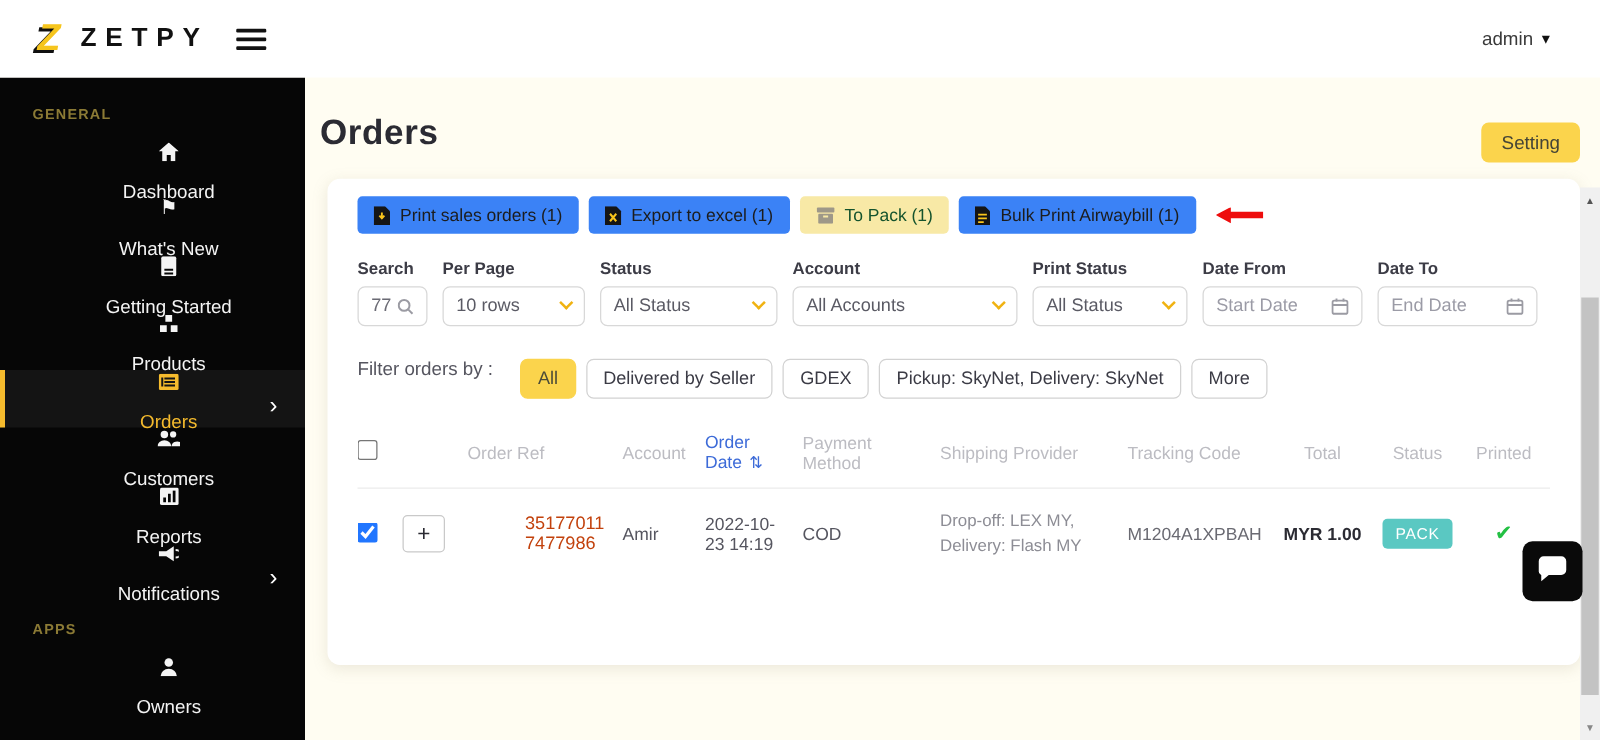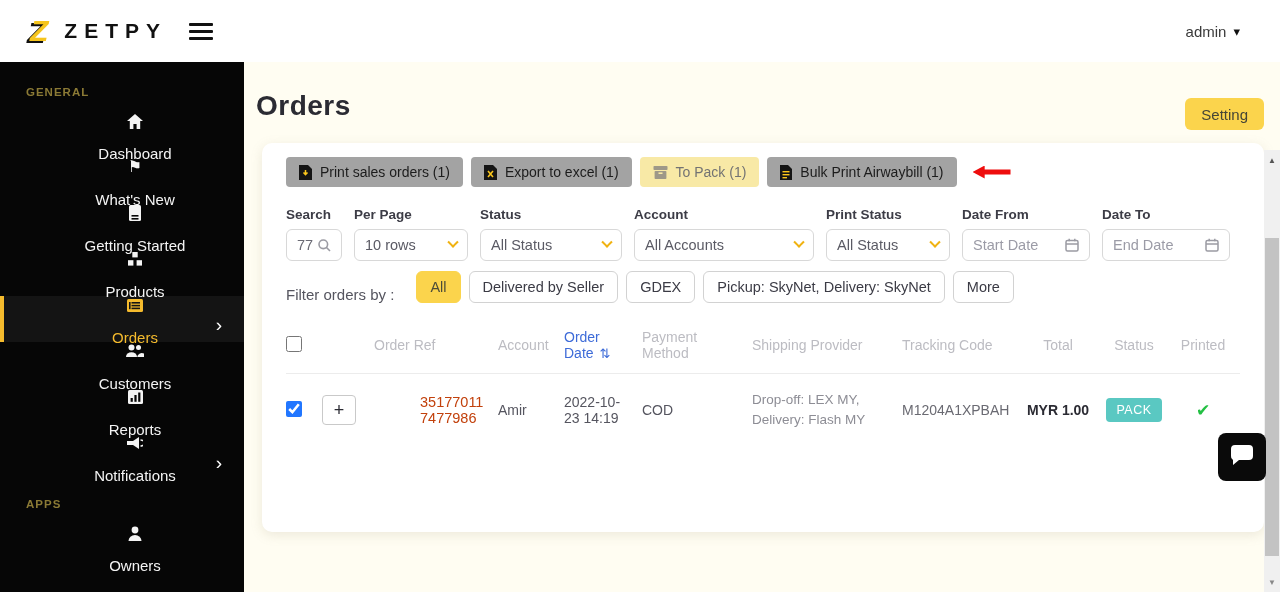--- a/index.html
+++ b/index.html
@@ -42,24 +42,24 @@
   .setting-btn { position:absolute; top:36px; right:16px; height:32px; padding:0 16px;
                  background:#fbd44c; border:none; border-radius:6px; font-size:15px; color:#454536;
                  font-family:inherit; cursor:pointer; }
 
   .card { position:absolute; left:22px; right:16px; top:81px; height:389px; background:#ffffff;
           border-radius:10px; box-shadow:0 3px 12px rgba(150,140,110,0.18); padding:14px 24px 0 24px; }
 
   
   .actions-row { display:flex; align-items:center; }
   .action-btn { height:30px; display:inline-flex; align-items:center; gap:8px; padding:0 13px;
-                background:#a3a3a3; border:none; border-radius:4px; font-size:14px; color:#1c1c1c;
+                background:#3b82f6; border:none; border-radius:4px; font-size:14px; color:#1c1c1c;
                 font-family:inherit; font-weight:500; margin-right:8px; cursor:pointer; white-space:nowrap; }
   .action-btn .aicon { display:flex; align-items:center; color:#151515; }
-  .action-btn.disabled { background:#f8e9a6; color:#737373; cursor:default; }
+  .action-btn.disabled { background:#f8e9a6; color:#14532d; cursor:default; }
   .action-btn.disabled .aicon { color:#9e9888; }
   .annotation-box { display:inline-flex; border:3px solid #e81111; border-radius:2px; padding:3px 4px; margin-right:0; }
   .annotation-box .action-btn { margin-right:0; }
   .red-arrow { width:38px; height:13px; background:#ee0d0d; margin-left:8px; flex:0 0 38px;
                clip-path:polygon(0% 50%, 32% 0%, 32% 30%, 100% 30%, 100% 70%, 32% 70%, 32% 100%); }
 
   
   .filters-row { display:flex; margin-top:20px; gap:12px; }
   .filter-group { display:flex; flex-direction:column; gap:7px; }
   .filter-label { font-size:13.5px; color:#3c3c46; font-weight:600; }
@@ -68,21 +68,21 @@
   .control input { border:none; outline:none; font-size:14.5px; color:#6a6a74; width:100%;
                    font-family:inherit; background:transparent; }
   .control input::placeholder { color:#9b9ba6; }
   .sel-chev { width:8px; height:8px; border-right:2.5px solid #f0b211; border-bottom:2.5px solid #f0b211;
               transform:rotate(45deg) translate(-2px,-2px); margin-left:auto; flex:0 0 8px; }
   .ctl-icon { color:#9b9ba3; display:flex; align-items:center; margin-left:auto; }
   .w-search{width:56px;} .w-perpage{width:114px;} .w-status{width:142px;} .w-account{width:180px;}
   .w-print{width:124px;} .w-date{width:128px;}
 
   
-  .quickfilter-row { display:flex; align-items:flex-end; margin-top:10px; gap:8px; }
+  .quickfilter-row { display:flex; align-items:flex-start; margin-top:26px; gap:8px; }
   .qf-label { font-size:15px; color:#55555f; margin-right:14px; }
   .qf-tab { height:32px; padding:0 13px; border:1px solid #d2d2d2; border-radius:6px; background:#fff;
             font-size:14.5px; color:#3b3b45; font-family:inherit; cursor:pointer; white-space:nowrap; }
   .qf-tab.active { background:#fbd44c; border-color:#fbd44c; color:#4c4c38; }
 
   
   .otable { margin-top:18px; }
   .trow { display:grid; grid-template-columns:36px 52px 124px 66px 78px 110px 150px 120px 82px 70px 68px;
           align-items:center; }
   .thead { color:#bcbcc2; font-size:14px; padding:8px 0 12px 0; border-bottom:1px solid #ececec; }

